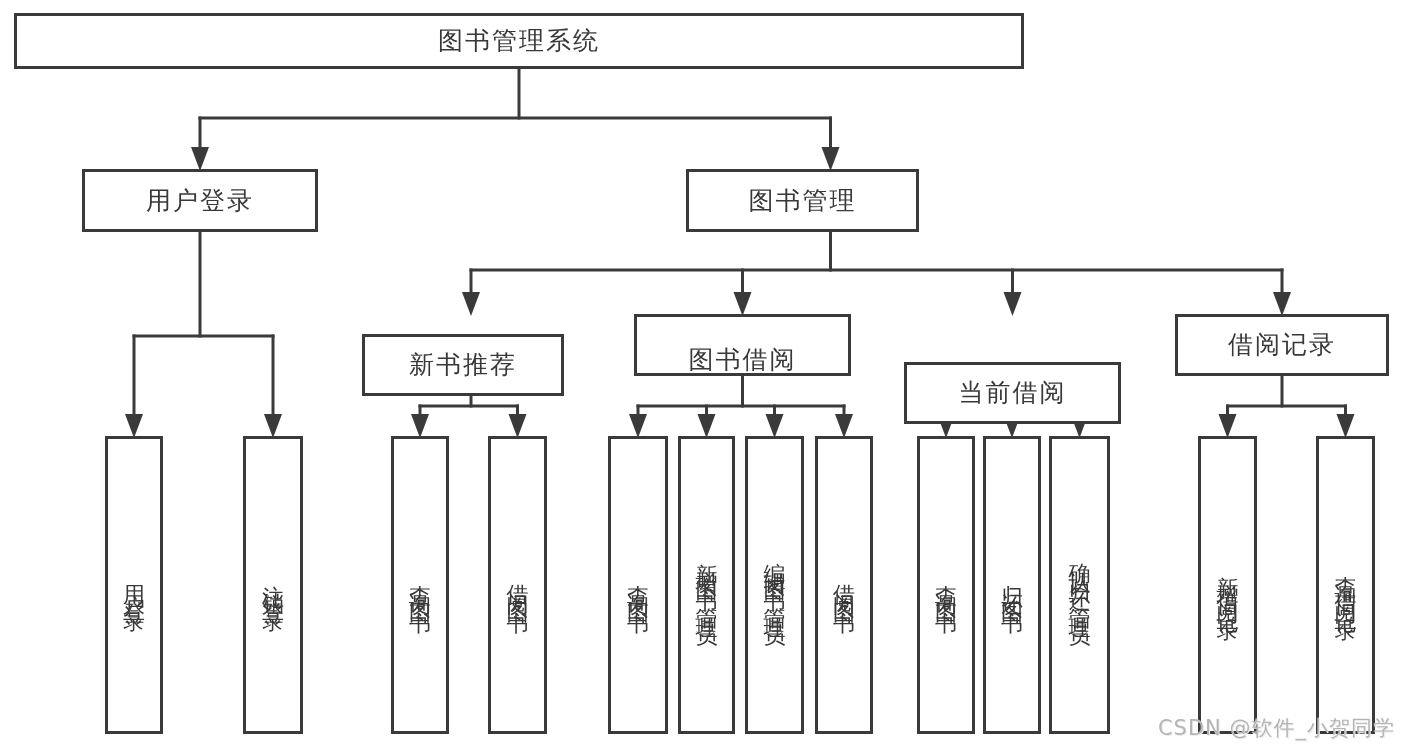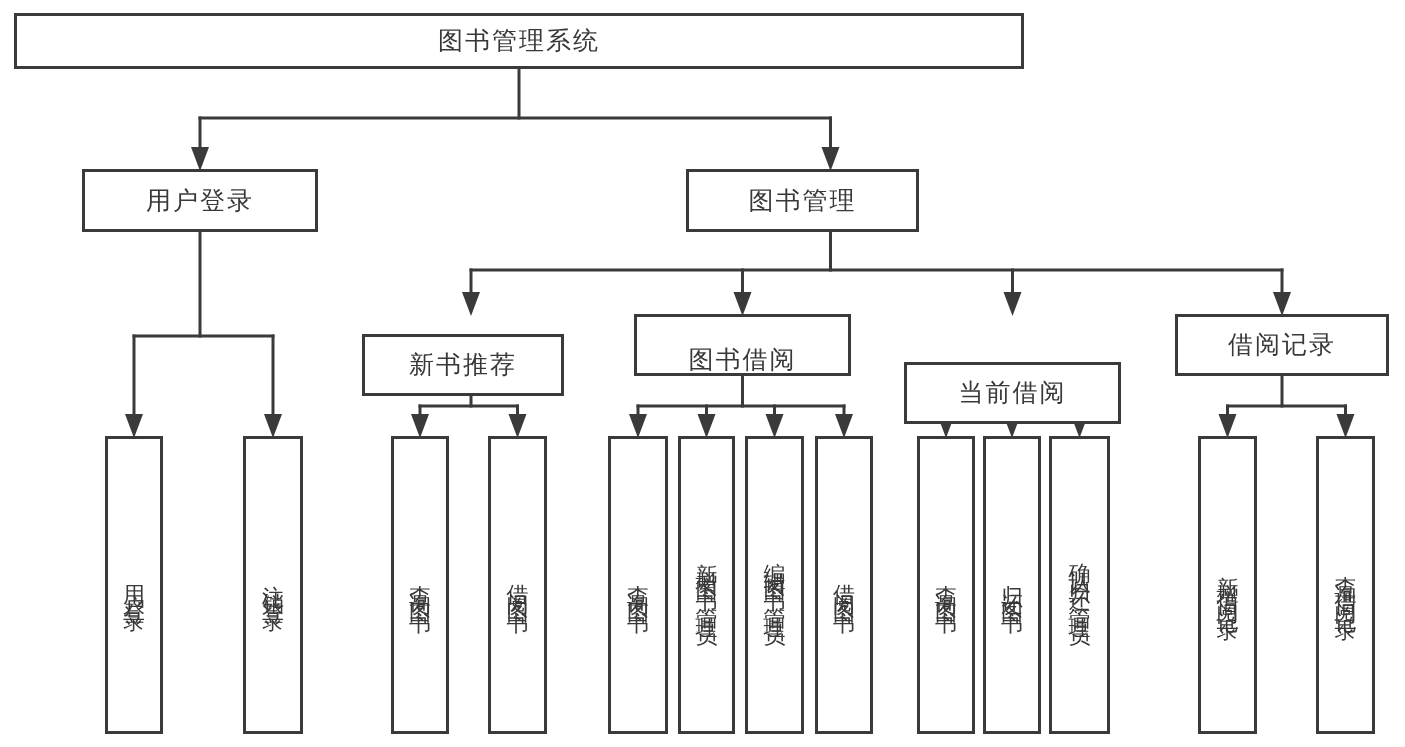--- a/index.html
+++ b/index.html
@@ -162,13 +162,14 @@
       <div class="node vertical" style="left: 1049px; top: 436px; width: 61px; height: 298px;">
         <span>确认归还（管理员）</span>
       </div>
       <div class="node vertical" style="left: 1198px; top: 436px; width: 59px; height: 298px;">
         <span>新增借阅记录</span>
       </div>
       <div class="node vertical" style="left: 1316px; top: 436px; width: 59px; height: 298px;">
         <span>查询借阅记录</span>
       </div>
     </div>
+  <div id="watermark">CSDN @软件_小贺同学</div>
 </div>
 
 </body></html>

